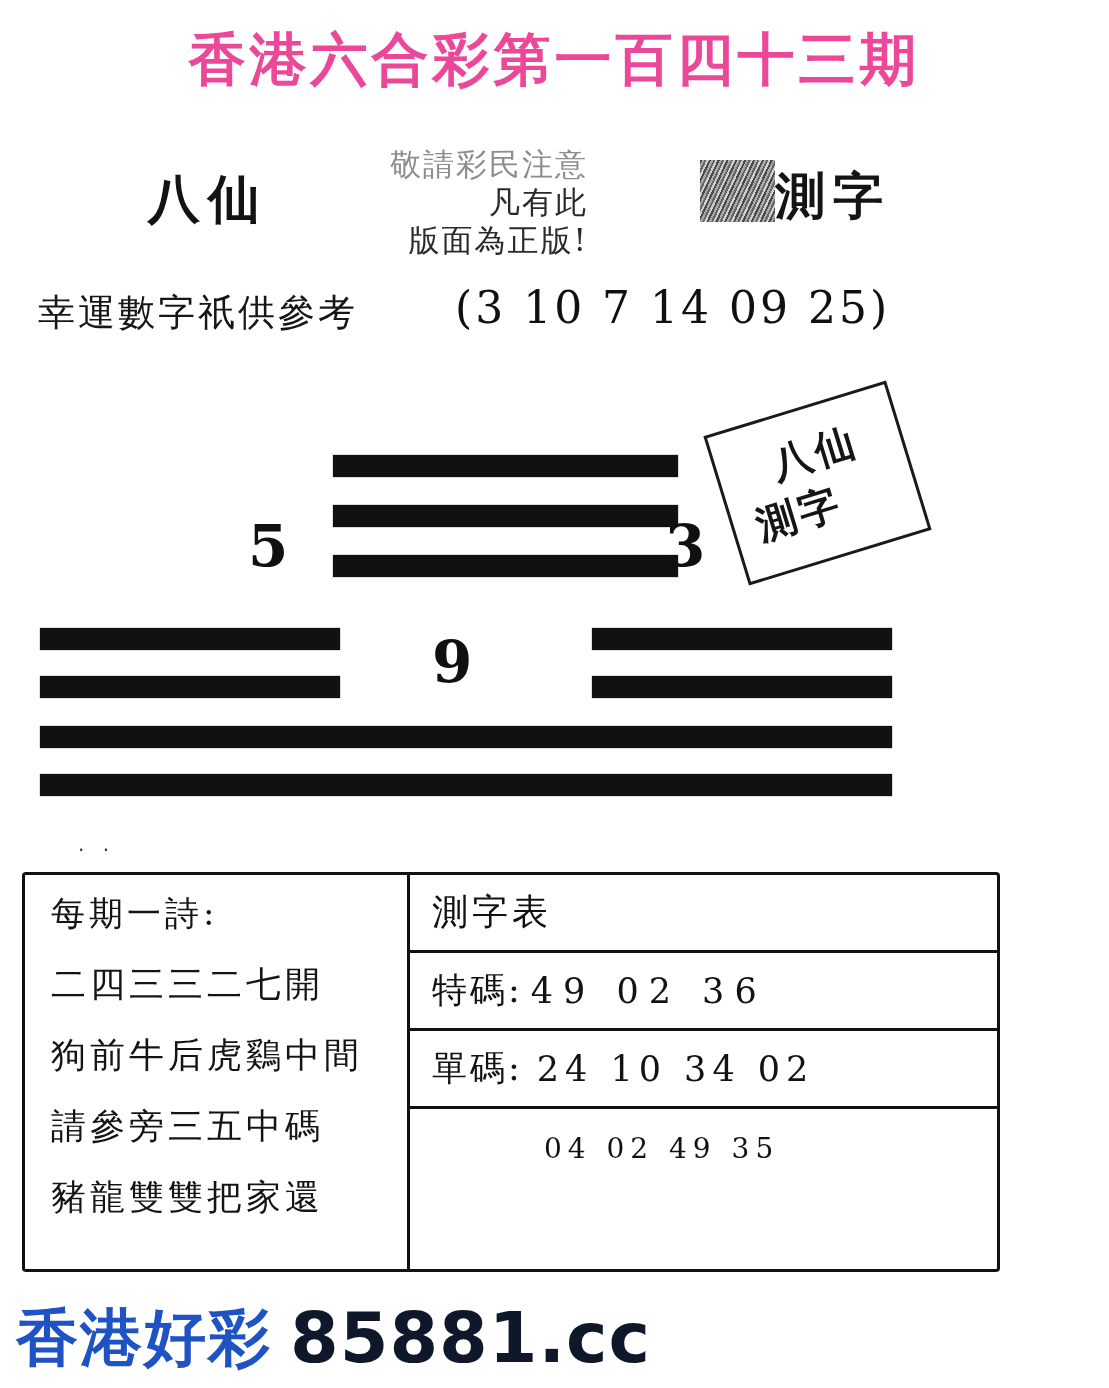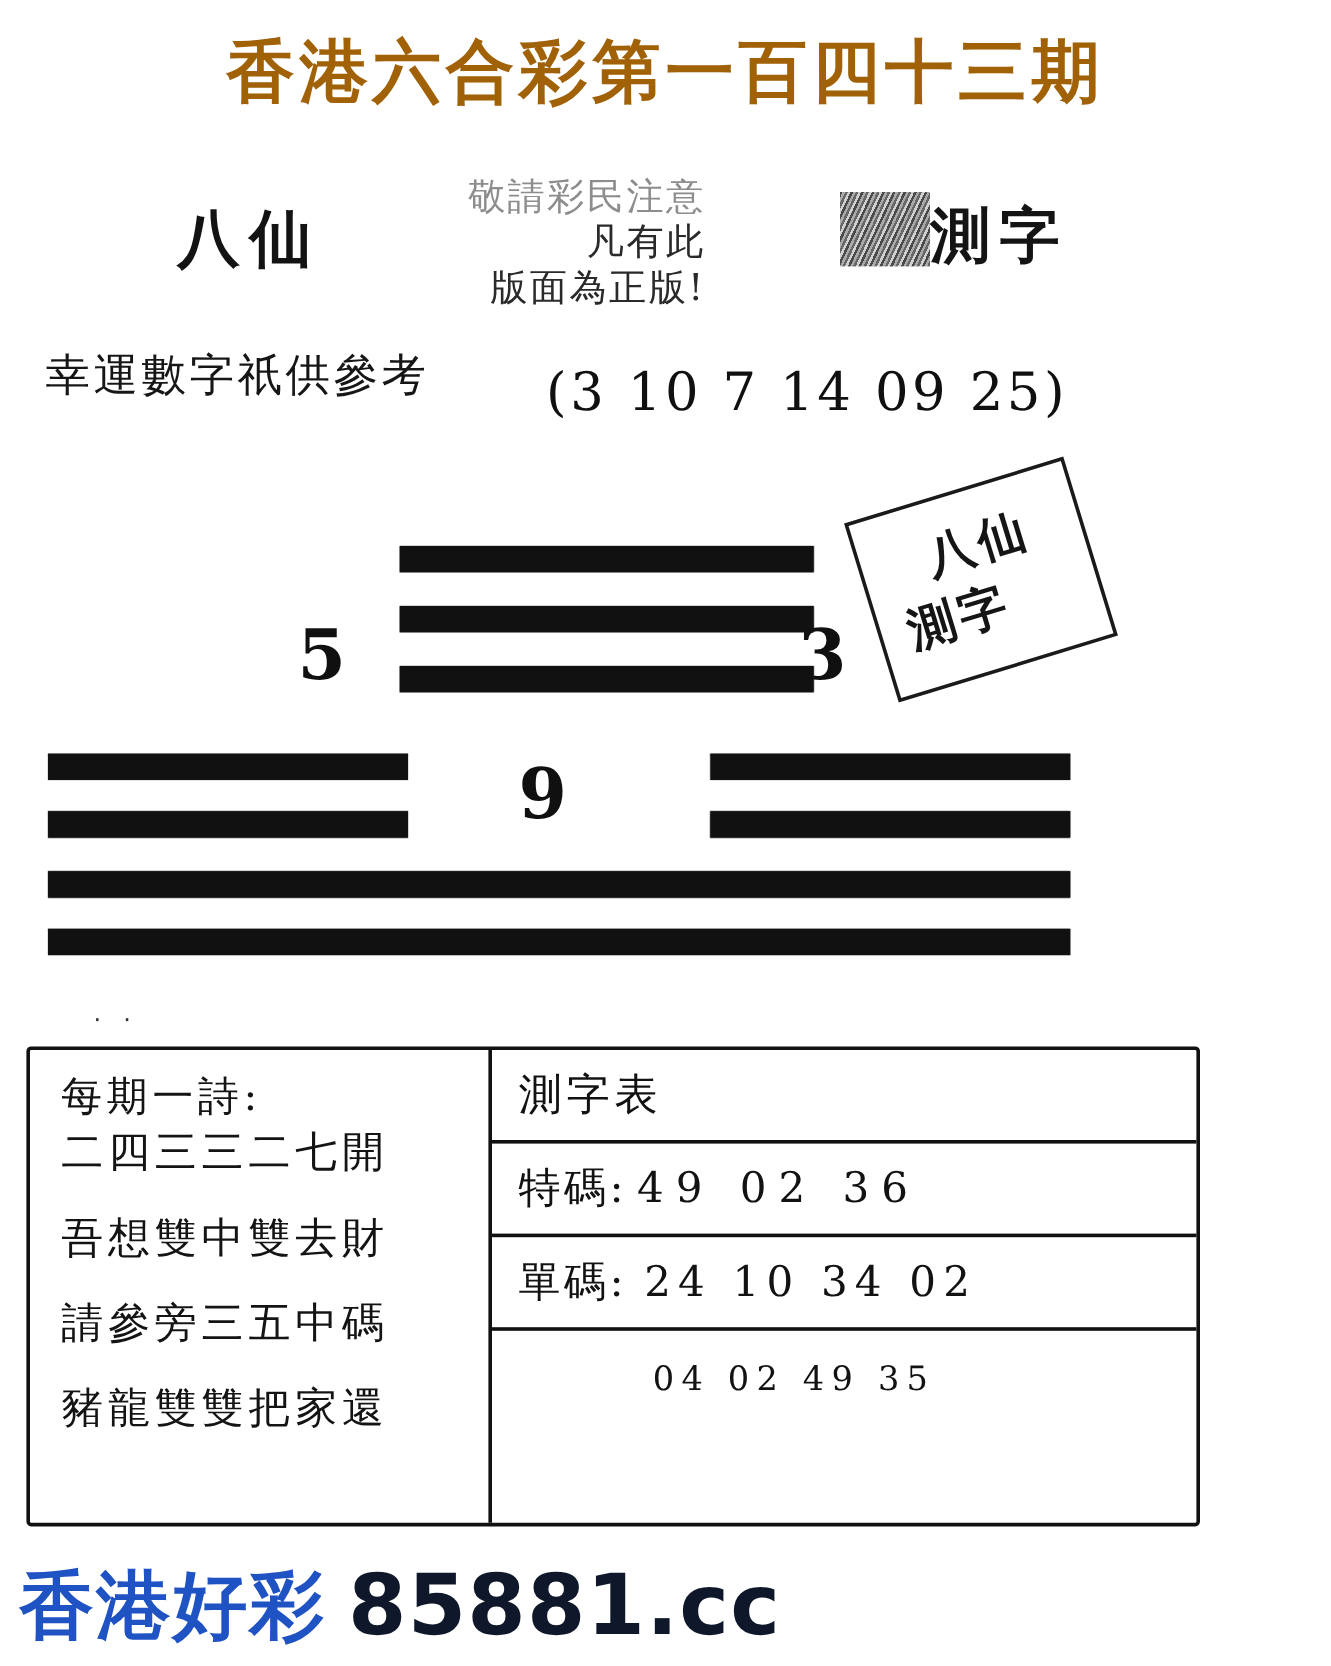--- a/index.html
+++ b/index.html
@@ -20,21 +20,21 @@
   .title {
     position: absolute;
     top: 22px;
     left: 0;
     width: 1109px;
     text-align: center;
     font-family: "DejaVu Serif", serif;
     font-weight: bold;
     font-size: 57px;
     letter-spacing: 4px;
-    color: #a16207;
+    color: #ec4899;
     white-space: nowrap;
   }
 
   
   .brand {
     position: absolute;
     top: 165px;
     left: 148px;
     font-family: "DejaVu Serif", serif;
     font-size: 52px;
@@ -94,21 +94,20 @@
   }
   .lucky-nums {
     position: absolute;
     top: 282px;
     left: 455px;
     font-family: "DejaVu Serif", serif;
     font-size: 44px;
     letter-spacing: 3px;
     color: #101010;
     white-space: nowrap;
-    margin-top: 20px;
   }
 
   
   .hex-area {
     position: absolute;
     top: 400px;
     left: 0;
     width: 1109px;
     height: 430px;
   }
@@ -171,20 +170,21 @@
     width: 385px;
     box-sizing: border-box;
     border-right: 3px solid #111;
     padding: 16px 0 0 26px;
   }
   .poem-title {
     font-family: "DejaVu Serif", serif;
     font-size: 34px;
     letter-spacing: 4px;
     color: #141414;
+    margin-bottom: 24px;
   }
   .poem-line {
     font-family: "DejaVu Serif", serif;
     font-size: 35px;
     letter-spacing: 4px;
     color: #141414;
     margin-bottom: 24px;
     white-space: nowrap;
   }
   .chart-col {
@@ -279,21 +279,21 @@
   <div class="l1">八仙</div>
   <div class="l2">測字</div>
 </div>
 
 <div class="dots">· ·</div>
 
 <div class="table-wrap">
   <div class="poem-col">
     <div class="poem-title">每期一詩:</div>
     <div class="poem-line">二四三三二七開</div>
-    <div class="poem-line">吾想雙中雙去財</div>
+    <div class="poem-line">狗前牛后虎鷄中間</div>
     <div class="poem-line">請參旁三五中碼</div>
     <div class="poem-line">豬龍雙雙把家還</div>
   </div>
   <div class="chart-col">
     <div class="chart-row r-head">
       <span>測字表</span>
     </div>
     <div class="chart-row r-special">
       <span class="lbl">特碼:</span>
       <span class="nums-wide">49   02   36</span>

